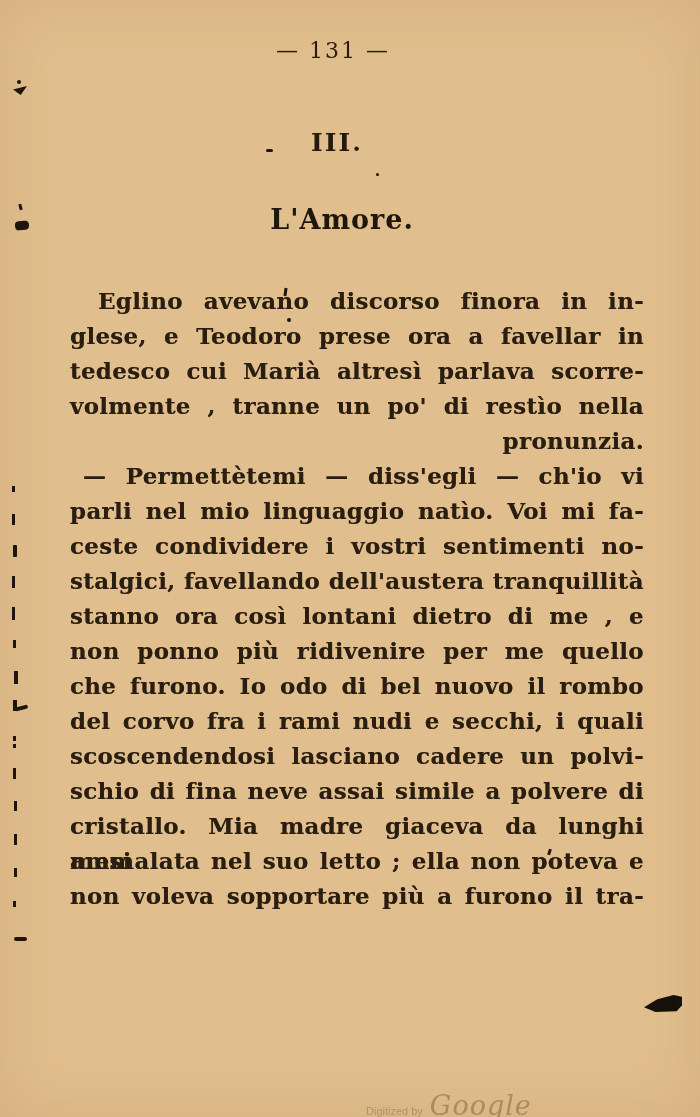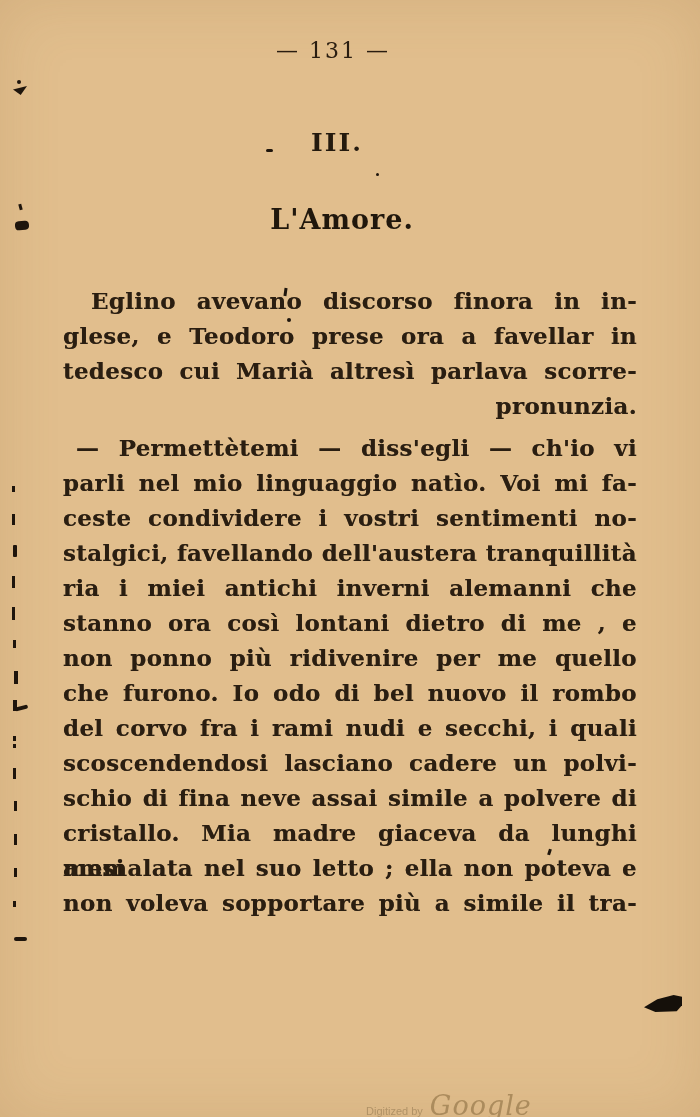--- a/index.html
+++ b/index.html
@@ -23,36 +23,36 @@
     text-align:center;font-weight:bold;font-size:25px;letter-spacing:2px;
     transform:translateX(-13px);
     color:#241a0e;
   }
   .chapter-title{
     position:absolute;top:204px;left:0;width:684px;
     text-align:center;font-weight:bold;font-size:27px;letter-spacing:1px;
     color:#20170c;
   }
   .body-text{
-    position:absolute;top:283px;left:63px;width:574px;
+    position:absolute;top:283px;left:70px;width:574px;
     font-size:23px;font-weight:bold;letter-spacing:.3px;
     color:#2a1e11;
     text-shadow:0 0 .5px rgba(42,30,17,.55);
   }
   .line{
     line-height:35px;height:35px;white-space:nowrap;
     text-align:right;
   }
   .line.just{
     white-space:normal;
     text-align:justify;
     text-align-last:justify;
   }
   .line.ind-lg{text-indent:28px;}
-  .line.ind-sm{text-indent:13px;margin-top:7px;}
+  .line.ind-sm{text-indent:13px;}
   .watermark{
     position:absolute;top:1090px;left:366px;
     display:flex;align-items:baseline;gap:7px;
     color:#a08153;user-select:none;
   }
   .wm-prefix{font-family:"Liberation Sans",sans-serif;font-size:11px;color:#a98c61;opacity:.85;}
   .wm-brand{font-family:"DejaVu Serif",serif;font-size:27px;letter-spacing:1px;opacity:.8;font-style:italic;}
   .speck{position:absolute;background:#1e150c;}
   .smudge{
     position:absolute;left:644px;top:995px;width:38px;height:17px;
@@ -68,35 +68,35 @@
   <div class="pg-header">— 131 —</div>
 
   <div class="section-no">III.</div>
 
   <div class="chapter-title">L'Amore.</div>
 
   <div class="body-text" id="body-text">
       <div class="line just ind-lg">Eglino avevano discorso finora in in-</div>
       <div class="line just">glese, e Teodoro prese ora a favellar in</div>
       <div class="line just">tedesco cui Marià altresì parlava scorre-</div>
+      <div class="line just">volmente , tranne un po' di restìo nella</div>
       <div class="line">pronunzia.</div>
       <div class="line just ind-sm">— Permettètemi — diss'egli — ch'io vi</div>
       <div class="line just">parli nel mio linguaggio natìo. Voi mi fa-</div>
       <div class="line just">ceste condividere i vostri sentimenti no-</div>
       <div class="line just">stalgici, favellando dell'austera tranquillità</div>
-      <div class="line just">ria i miei antichi inverni alemanni che</div>
       <div class="line just">stanno ora così lontani dietro di me , e</div>
       <div class="line just">non ponno più ridivenire per me quello</div>
       <div class="line just">che furono. Io odo di bel nuovo il rombo</div>
       <div class="line just">del corvo fra i rami nudi e secchi, i quali</div>
       <div class="line just">scoscendendosi lasciano cadere un polvi-</div>
       <div class="line just">schio di fina neve assai simile a polvere di</div>
       <div class="line just">cristallo. Mia madre giaceva da lunghi mesi</div>
       <div class="line just">ammalata nel suo letto ; ella non poteva e</div>
-      <div class="line just">non voleva sopportare più a simile il tra-</div>
+      <div class="line just">non voleva sopportare più a furono il tra-</div>
     </div>
 
   <div class="watermark">
     <span class="wm-prefix">Digitized by</span>
     <span class="wm-brand">Google</span>
   </div>
 
   <div class="speck" style="left:17px;top:80px;width:4px;height:4px;border-radius:50%;"></div>
   <div class="speck" style="left:13px;top:86px;width:14px;height:9px;clip-path:polygon(0 40%,100% 0,55% 100%);"></div>
   <div class="speck" style="left:19px;top:204px;width:3px;height:6px;transform:rotate(-15deg);"></div>

